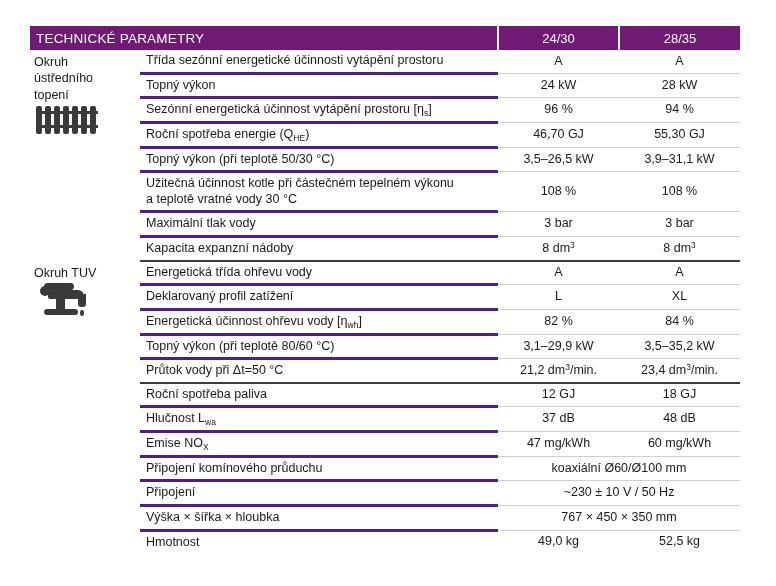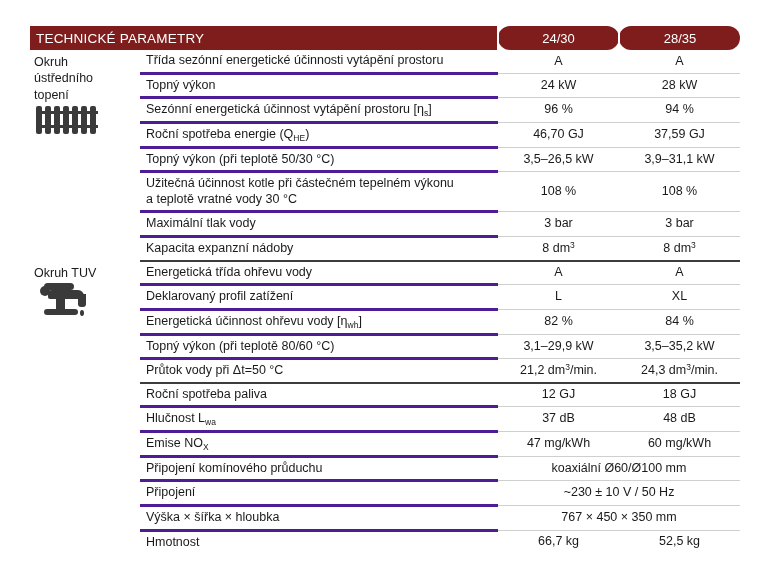--- a/index.html
+++ b/index.html
@@ -27,36 +27,35 @@
     table-layout: fixed;
     font-size: 12.5px;
   }
   table.spec col.c-icon { width: 110px; }
   table.spec col.c-label { width: 358px; }
   table.spec col.c-v1 { width: 121px; }
   table.spec col.c-v2 { width: 121px; }
 
   
   tr.head td {
-    background: #7f1d1d;
+    background: #701a75;
     color: #ffffff;
     height: 24px;
     font-size: 13.5px;
     padding: 0;
     vertical-align: middle;
   }
   tr.head td.h-title {
     padding-left: 6px;
     letter-spacing: 0.2px;
   }
   tr.head td.h-val {
     text-align: center;
     border-left: 2px solid #ffffff;
     font-size: 13px;
-    border-radius: 12px;
   }
 
   td.label {
     padding: 3px 4px 3px 6px;
     border-bottom: 3px solid #4c1d95;
     vertical-align: middle;
     line-height: 1.25;
   }
   td.val {
     text-align: center;
@@ -215,21 +214,21 @@
         <td class="val">28 kW</td>
       </tr>
       <tr class="rowh">
         <td class="label"><span>Sezónní energetická účinnost vytápění prostoru [η</span><sub>s</sub><span>]</span></td>
         <td class="val">96 %</td>
         <td class="val">94 %</td>
       </tr>
       <tr class="rowh">
         <td class="label"><span>Roční spotřeba energie (Q</span><sub>HE</sub><span>)</span></td>
         <td class="val">46,70 GJ</td>
-        <td class="val">37,59 GJ</td>
+        <td class="val">55,30 GJ</td>
       </tr>
       <tr class="rowh">
         <td class="label">Topný výkon (při teplotě 50/30 °C)</td>
         <td class="val">3,5–26,5 kW</td>
         <td class="val">3,9–31,1 kW</td>
       </tr>
       <tr class="rowh2">
         <td class="label" style="white-space:pre-line">Užitečná účinnost kotle při částečném tepelném výkonu
 a teplotě vratné vody 30 °C</td>
         <td class="val">108 %</td>
@@ -274,21 +273,21 @@
         <td class="val">84 %</td>
       </tr>
       <tr class="rowh">
         <td class="label">Topný výkon (při teplotě 80/60 °C)</td>
         <td class="val">3,1–29,9 kW</td>
         <td class="val">3,5–35,2 kW</td>
       </tr>
       <tr class="rowh sep-bottom">
         <td class="label">Průtok vody při Δt=50 °C</td>
         <td class="val"><span>21,2 dm</span><sup>3</sup><span>/min.</span></td>
-        <td class="val"><span>24,3 dm</span><sup>3</sup><span>/min.</span></td>
+        <td class="val"><span>23,4 dm</span><sup>3</sup><span>/min.</span></td>
       </tr>
 
       <tr class="rowh">
         <td class="icon" rowspan="7"></td>
         <td class="label">Roční spotřeba paliva</td>
         <td class="val">12 GJ</td>
         <td class="val">18 GJ</td>
       </tr>
       <tr class="rowh">
         <td class="label"><span>Hlučnost L</span><sub>wa</sub></td>
@@ -307,18 +306,18 @@
       <tr class="rowh">
         <td class="label">Připojení</td>
         <td class="val span2" colspan="2">~230 ± 10 V / 50 Hz</td>
       </tr>
       <tr class="rowh">
         <td class="label">Výška × šířka × hloubka</td>
         <td class="val span2" colspan="2">767 × 450 × 350 mm</td>
       </tr>
       <tr class="rowh noline">
         <td class="label">Hmotnost</td>
-        <td class="val">66,7 kg</td>
+        <td class="val">49,0 kg</td>
         <td class="val">52,5 kg</td>
       </tr>
     </tbody>
   </table>
 </div>
 
 </body></html>

